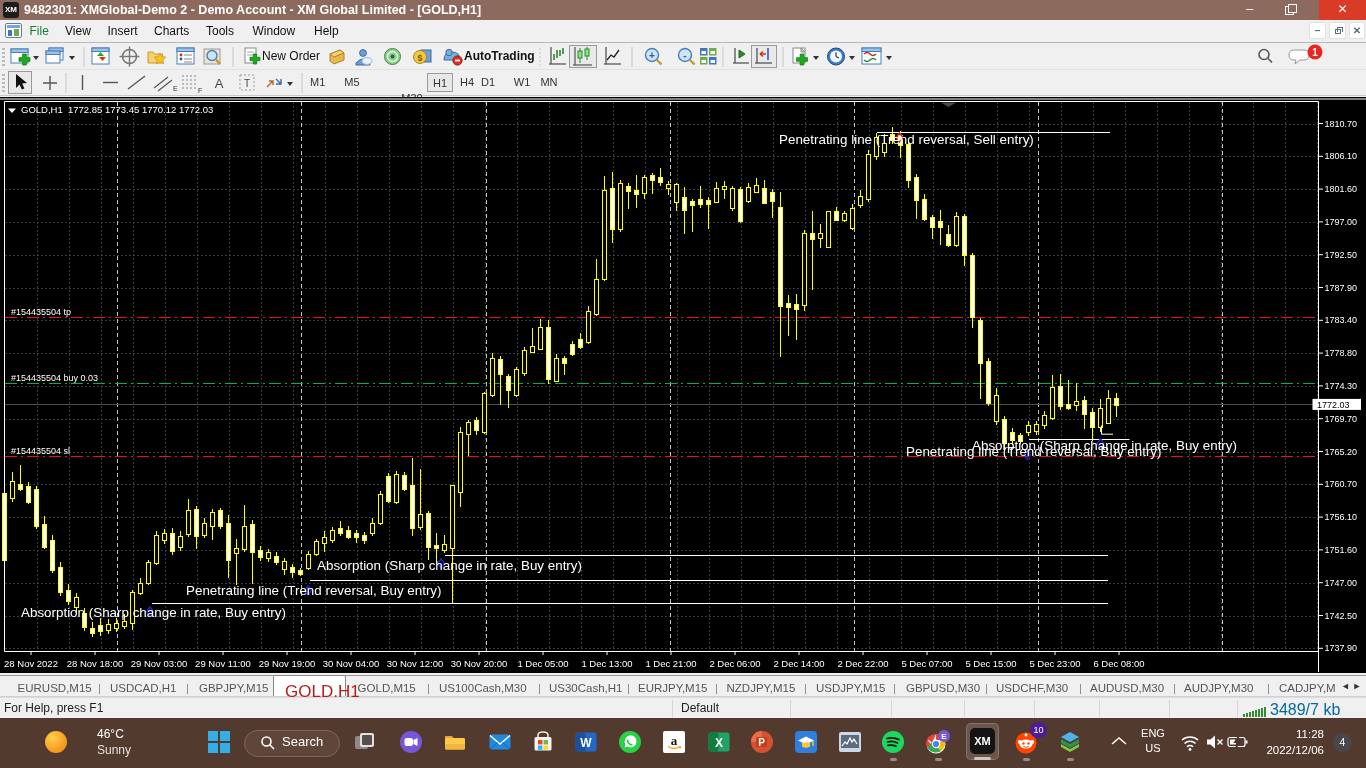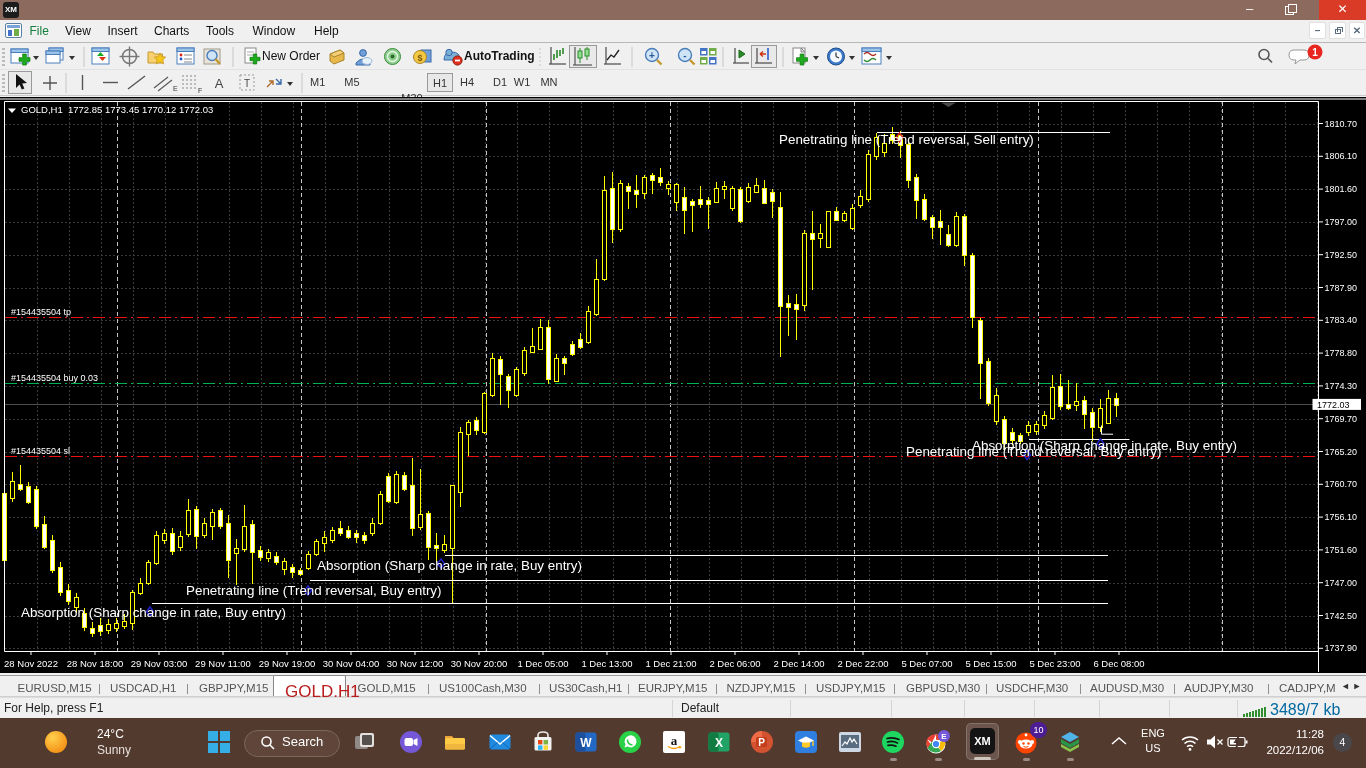--- a/index.html
+++ b/index.html
@@ -1,19 +1,20 @@
 <!DOCTYPE html>
 <html><head><meta charset="utf-8"><style>
 *{margin:0;padding:0;box-sizing:border-box}
 body{width:1366px;height:768px;overflow:hidden;font-family:"Liberation Sans",sans-serif;position:relative;background:#f0f0f0}
 .abs{position:absolute}
 </style></head><body>
 
 <div class="abs" style="left:0;top:0;width:1366px;height:20px;background:#8c6b5e">
  <div class="abs" style="left:3px;top:2px;width:16px;height:16px;background:#1c1c1c;border-radius:3px;color:#fff;font-size:8px;font-weight:bold;text-align:center;line-height:16px">XM</div>
+ <div class="abs" style="left:24px;top:2.5px;color:#fff;font-size:12.5px;font-weight:bold;white-space:nowrap">9482301: XMGlobal-Demo 2 - Demo Account - XM Global Limited - [GOLD,H1]</div>
  <div class="abs" style="left:1226px;top:0;width:47px;height:20px;color:#fff;text-align:center;font-size:13px;line-height:18px">–</div>
  <div class="abs" style="left:1285px;top:6px;width:9px;height:9px;border:1px solid #fff"></div>
  <div class="abs" style="left:1288px;top:4px;width:9px;height:9px;border:1px solid #fff;background:#8c6b5e"></div>
  <div class="abs" style="left:1319px;top:0;width:47px;height:20px;background:#da3b26;color:#fff;text-align:center;font-size:12px;line-height:19px">✕</div>
 </div>
 
 <div class="abs" style="left:0;top:20px;width:1366px;height:23px;background:#f0f0f0;border-bottom:1px solid #b8b8b8">
  <div class="abs" style="left:5px;top:3px;width:17px;height:15px;border:1px solid #5b80a5;border-radius:2px;background:#fff">
    <div class="abs" style="left:1px;top:1px;width:13px;height:3px;background:#7aa4d8"></div>
    <div class="abs" style="left:2px;top:6px;width:4px;height:6px;background:#4472c4"></div>
@@ -170,21 +171,21 @@
       <path d="M 276,9 l 5,5 m -5,0 h 5 v -5" stroke="#3a6aa8" stroke-width="1.4" fill="none"></path>
       <path d="M 287,12 l 6,0 l -3,4 z" fill="#333"></path>
       <line x1="302" y1="3" x2="302" y2="23" stroke="#c6c6c6" stroke-width="1"></line>
     </svg>
     <div class="abs" style="left:310px;top:3px;width:26px;height:19px;font-size:11px;color:#333;text-align:left;line-height:19px;">M1</div>
     <div class="abs" style="left:339px;top:3px;width:26px;height:19px;font-size:11px;color:#333;text-align:center;line-height:19px;">M5</div>
     <div class="abs" style="left:371px;top:3px;width:26px;height:19px;font-size:11px;color:#333;text-align:center;line-height:19px;margin-top:23px;">M15</div>
     <div class="abs" style="left:399px;top:3px;width:26px;height:19px;font-size:11px;color:#333;text-align:center;line-height:19px;margin-top:16px;">M30</div>
     <div class="abs" style="left:427px;top:3px;width:26px;height:19px;font-size:11px;color:#333;text-align:center;line-height:19px; background:#e8e8e8;border:1px solid #9a9a9a;">H1</div>
     <div class="abs" style="left:454px;top:3px;width:26px;height:19px;font-size:11px;color:#333;text-align:center;line-height:19px;">H4</div>
-    <div class="abs" style="left:481px;top:3px;width:26px;height:19px;font-size:11px;color:#333;text-align:right;line-height:19px;">D1</div>
+    <div class="abs" style="left:481px;top:3px;width:26px;height:19px;font-size:11px;color:#333;text-align:left;line-height:19px;">D1</div>
     <div class="abs" style="left:509px;top:3px;width:26px;height:19px;font-size:11px;color:#333;text-align:center;line-height:19px;">W1</div>
     <div class="abs" style="left:536px;top:3px;width:26px;height:19px;font-size:11px;color:#333;text-align:center;line-height:19px;">MN</div>
   </div>
 <div class="abs" style="left:0;top:97px;width:1366px;height:575.5px;background:#000;overflow:hidden">
     <svg width="1366" height="578" style="position:absolute;left:0;top:0">
       <rect x="0" y="0" width="1366" height="578" fill="#000"></rect>
       <line x1="5" y1="27.5" x2="1318" y2="27.5" stroke="#3a3a3a" stroke-width="1" stroke-dasharray="2,2"></line>
       <line x1="5" y1="59.5" x2="1318" y2="59.5" stroke="#3a3a3a" stroke-width="1" stroke-dasharray="2,2"></line>
       <line x1="5" y1="92.5" x2="1318" y2="92.5" stroke="#3a3a3a" stroke-width="1" stroke-dasharray="2,2"></line>
       <line x1="5" y1="125.5" x2="1318" y2="125.5" stroke="#3a3a3a" stroke-width="1" stroke-dasharray="2,2"></line>
@@ -690,21 +691,21 @@
         <rect x="9" y="6" width="2" height="6" fill="#2f8f2f"></rect>
         <rect x="12" y="5" width="2" height="7" fill="#2f8f2f"></rect>
         <rect x="15" y="4" width="2" height="8" fill="#2f8f2f"></rect>
         <rect x="18" y="3" width="2" height="9" fill="#2f8f2f"></rect>
         <rect x="21" y="2" width="2" height="10" fill="#2f8f2f"></rect>
       </svg></div>
  <div class="abs" style="left:1270px;top:3px;font-size:16px;color:#0369a1">3489/7 kb</div>
 </div>
 <div class="abs" style="left:0;top:718px;width:1366px;height:50px;background:#533a2f"></div>
 <div class="abs" style="left:45px;top:731px;width:22px;height:22px;border-radius:50%;background:radial-gradient(circle at 35% 30%,#ffcf4d,#f69a1d 65%,#ef8a10)"></div>
-<div class="abs" style="left:97px;top:727px;font-size:12px;color:#fff">24°C</div>
+<div class="abs" style="left:97px;top:727px;font-size:12px;color:#fff">46°C</div>
 <div class="abs" style="left:97px;top:743px;font-size:12px;color:#e8e0dd">Sunny</div>
 <svg class="abs" style="left:208px;top:731px" width="22" height="22">
     <rect x="0" y="0" width="10" height="10" fill="#35aee5"></rect>
     <rect x="12" y="0" width="10" height="10" fill="#35aee5"></rect>
     <rect x="0" y="12" width="10" height="10" fill="#35aee5"></rect>
     <rect x="12" y="12" width="10" height="10" fill="#35aee5"></rect>
   </svg>
 <div class="abs" style="left:244px;top:730px;width:96px;height:27px;border-radius:14px;background:#60463a;border:1px solid #7d685c"></div>
 <div class="abs" style="left:260px;top:735px;width:16px;height:16px"><svg width="16" height="16">
       <circle cx="6.5" cy="6.5" r="4.5" fill="none" stroke="#fff" stroke-width="1.6"></circle>

